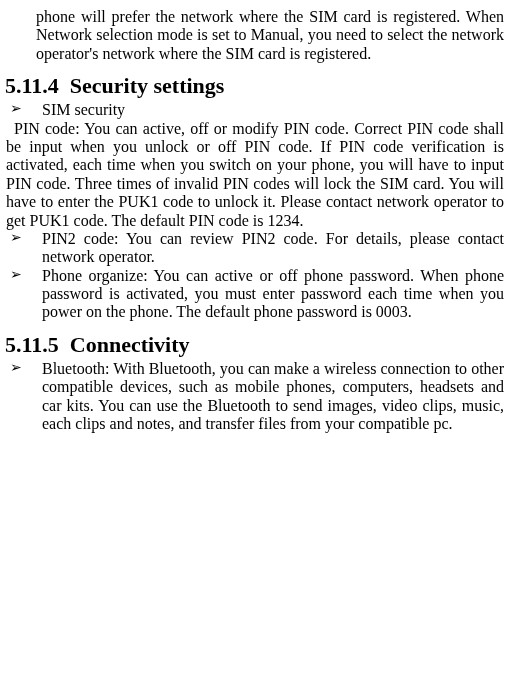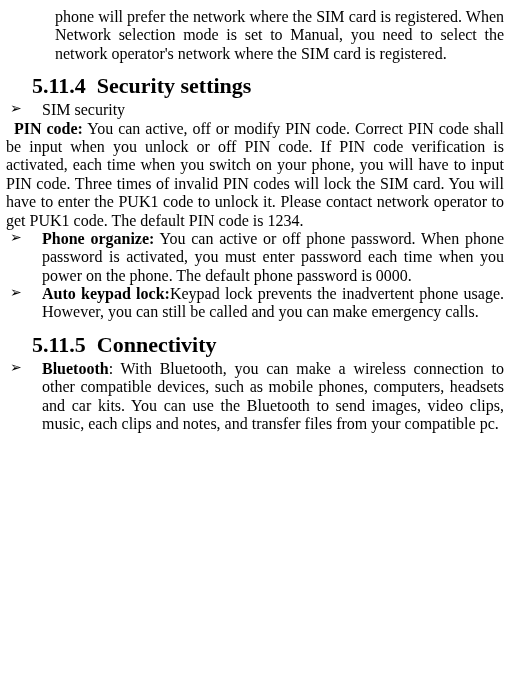--- a/index.html
+++ b/index.html
@@ -8,28 +8,28 @@
     height: 673px;
     background: #fff;
     font-family: "Times New Roman", Times, serif;
     color: #000;
     padding: 8px 4px 4px 4px;
     overflow: hidden;
   }
   .intro {
     font-size: 16px;
     text-align: justify;
-    margin-left: 51px;
+    margin-left: 32px;
     margin-right: 2px;
     line-height: 1.15;
   }
   .section-head {
     font-size: 22px;
     font-weight: bold;
-    margin: 10px 0 2px 28px;
+    margin: 10px 0 2px 1px;
   }
   .bullet-list {
     list-style: none;
     margin: 0;
     padding: 0;
   }
   .bullet-item {
     position: relative;
     padding-left: 38px;
     padding-right: 2px;
@@ -47,21 +47,21 @@
   .plain-block {
     font-size: 16px;
     text-align: justify;
     line-height: 1.15;
     margin-left: 2px;
     margin-right: 2px;
   }
   .plain-indent {
     text-indent: 8px;
   }
-  .bold { font-weight: bold; }
+  .bold { font-weight: normal; }
 </style>
 </head>
 <body>
 
 <div class="intro">phone will prefer the network where the SIM card is registered. When Network selection mode is set to Manual, you need to select the network operator's network where the SIM card is registered.</div>
 
 <div class="section-head">
   <span>5.11.4</span>
   &nbsp;<span>Security settings</span>
 </div>
@@ -69,24 +69,24 @@
 <ul class="bullet-list">
   <li class="bullet-item">SIM security</li>
 </ul>
 
 <div class="plain-block plain-indent">
   <span class="bold">PIN code:</span><span> You can active, off or modify PIN code. Correct PIN code shall be input when you unlock or off PIN code. If PIN code verification is activated, each time when you switch on your phone, you will have to input PIN code. Three times of invalid PIN codes will lock the SIM card. You will have to enter the PUK1 code to unlock it. Please contact network operator to get PUK1 code. The default PIN code is 1234.</span>
 </div>
 
 <ul class="bullet-list">
   <li class="bullet-item">
-    <span class="bold">Phone organize:</span><span> You can active or off phone password. When phone password is activated, you must enter password each time when you power on the phone. The default phone password is 0000.</span>
+    <span class="bold">PIN2 code</span><span>: You can review PIN2 code. For details, please contact network operator.</span>
   </li>
   <li class="bullet-item">
-    <span class="bold">Auto keypad lock:</span><span>Keypad lock prevents the inadvertent phone usage. However, you can still be called and you can make emergency calls.</span>
+    <span class="bold">Phone organize:</span><span> You can active or off phone password. When phone password is activated, you must enter password each time when you power on the phone. The default phone password is 0003.</span>
   </li>
 </ul>
 
 <div class="section-head">
   <span>5.11.5</span>
   &nbsp;<span>Connectivity</span>
 </div>
 
 <ul class="bullet-list">
   <li class="bullet-item">

